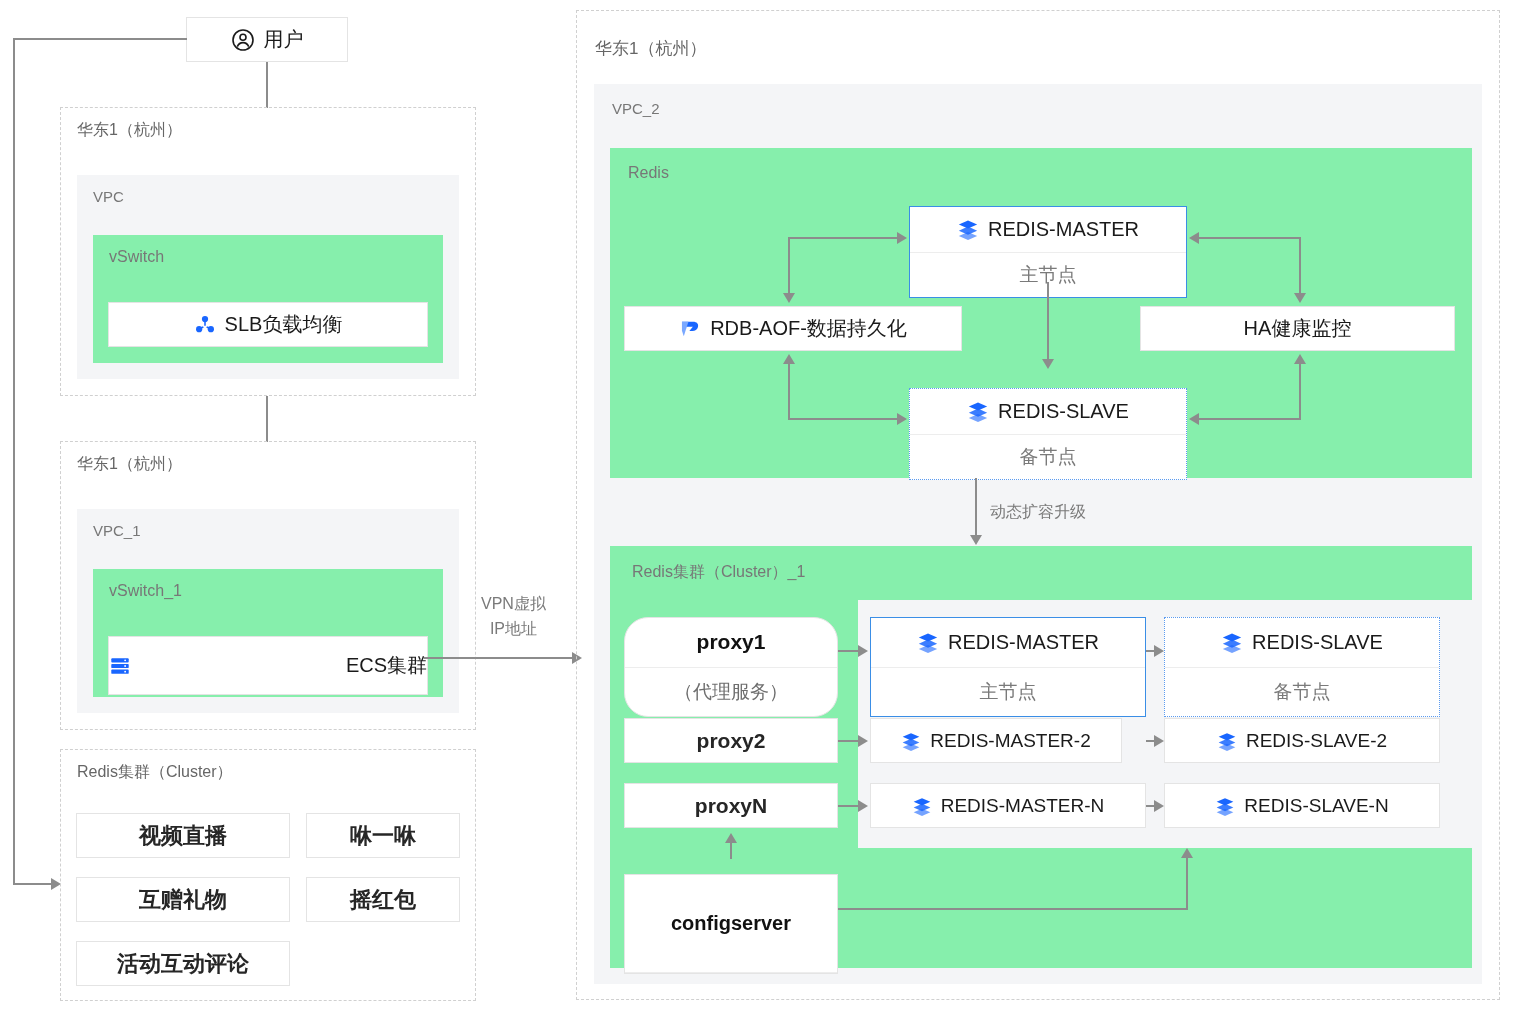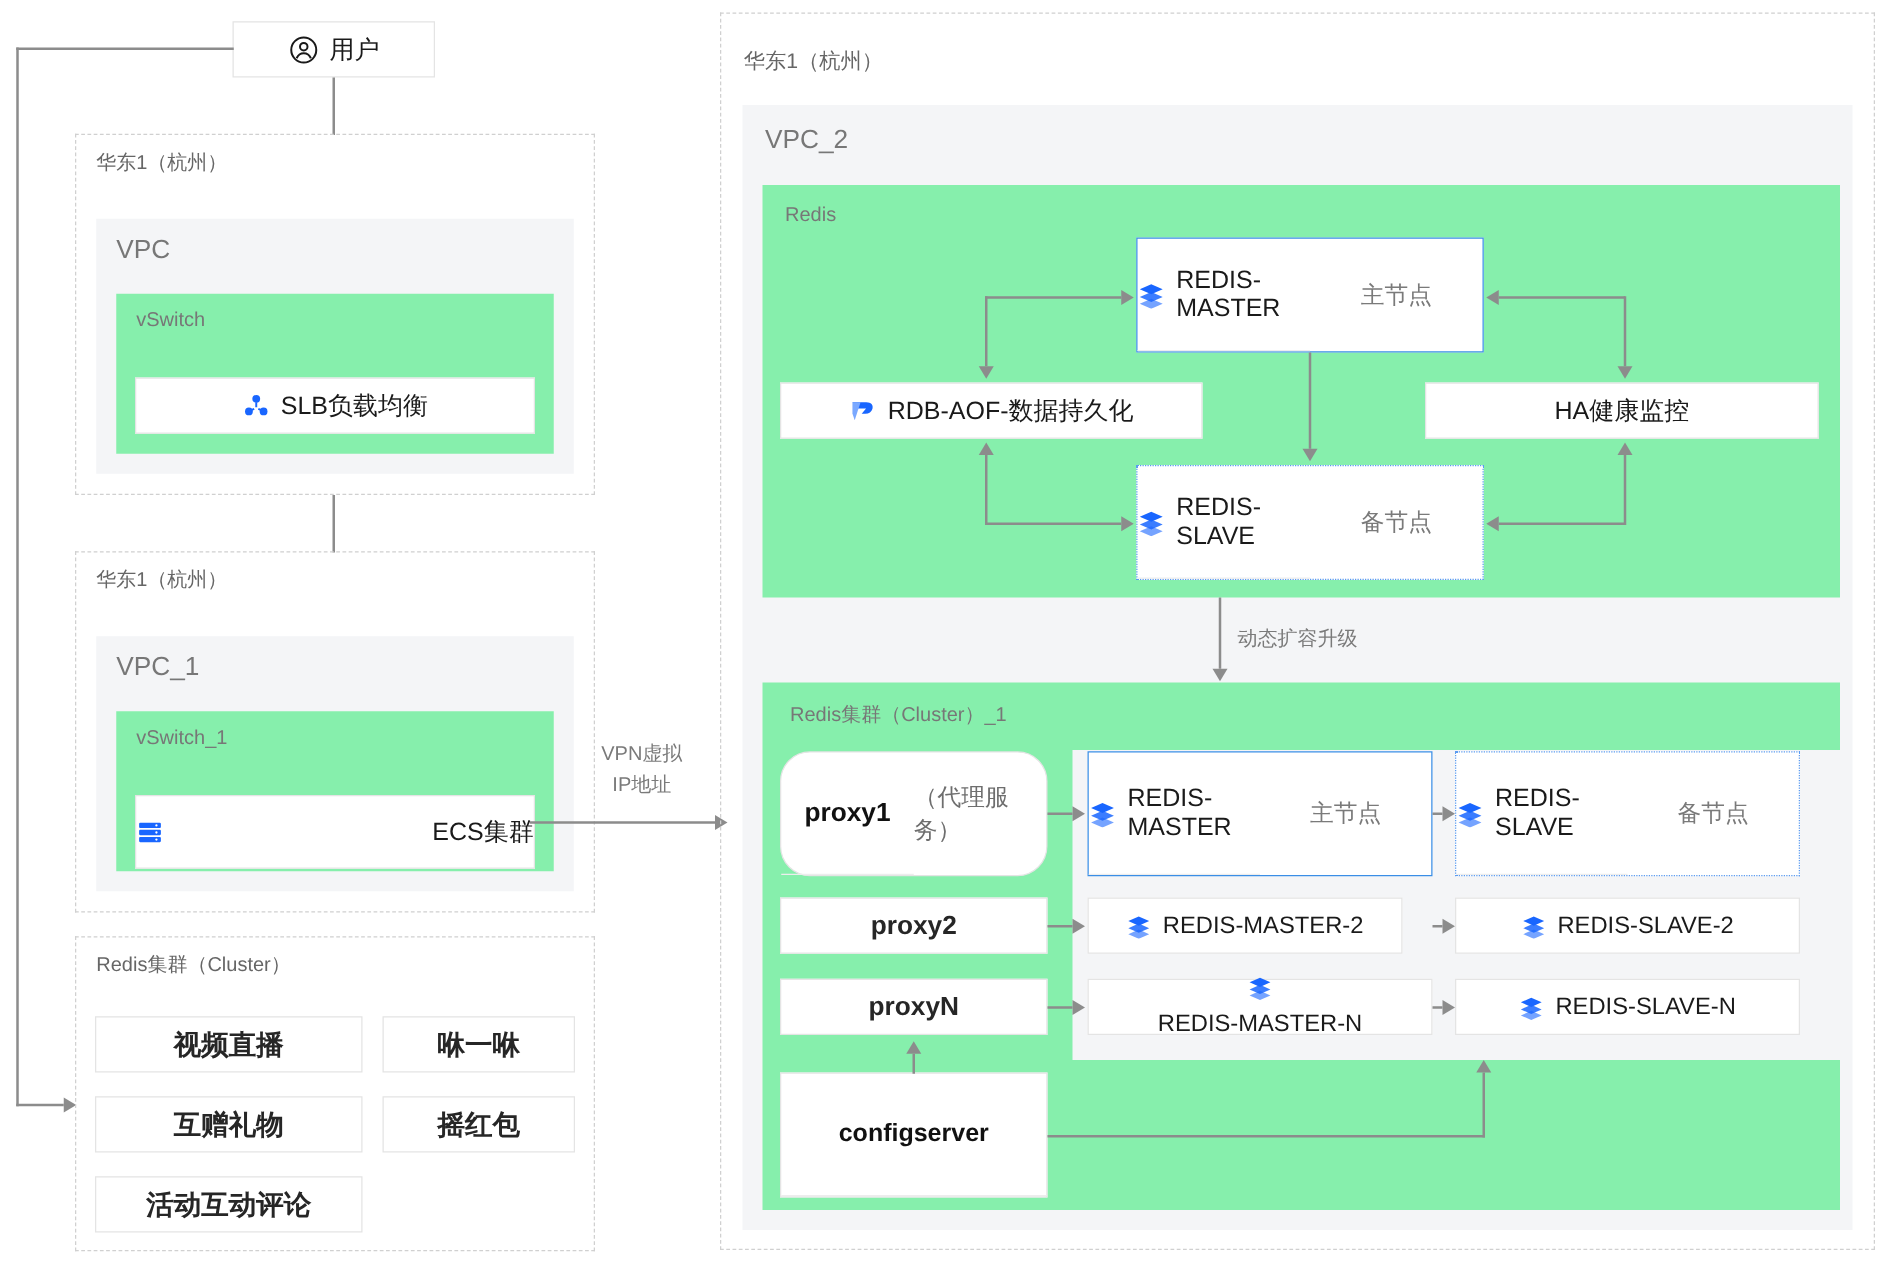--- a/index.html
+++ b/index.html
@@ -26,21 +26,21 @@
     font-size: 16px;
     color: #666666;
     white-space: nowrap;
   }
   .vpc-box {
     background: #f4f5f7;
   }
   .vpc-label {
     position: absolute;
     left: 16px; top: 13px;
-    font-size: 21px;
+    font-size: 15px;
     color: #777777;
     white-space: nowrap;
   }
   .vswitch-box {
     background: #86efac;
   }
   .vswitch-label {
     position: absolute;
     left: 16px; top: 13px;
     font-size: 16px;
@@ -59,20 +59,22 @@
     color: #1a1a1a;
     gap: 9px;
   }
   .node.small { font-size: 19px; }
   .node.plain { color: #262626; }
 
   .node-2row {
     background: #ffffff;
     border: 1px solid #e4e4e4;
     display: flex;
+    flex-direction: column;
+    margin-top: 16px;
   }
   .node-2row .r1 {
     flex: 1;
     display: flex; align-items: center; justify-content: center;
     gap: 9px;
     font-size: 20px;
     color: #1a1a1a;
     border-bottom: 1px solid #ededed;
   }
   .node-2row .r2 {
@@ -349,21 +351,21 @@
   <span class="icon">
     <svg width="20" height="20" viewBox="0 0 24 24">
       <path d="M12 2.6 22 7l-10 4.4L2 7z" fill="#1966ff"></path>
       <path d="M12 9.4 22 13.8l-10 4.4L2 13.8z" fill="#1966ff" opacity="0.85"></path>
       <path d="M12 15.2 22 19.6l-10 4.4L2 19.6z" fill="#1966ff" opacity="0.6"></path>
     </svg>
   </span>
   <span>REDIS-SLAVE-2</span>
 </div>
 
-<div class="abs node small" style="left:870px; top:783px; width:276px; height:45px;flex-direction:column;">
+<div class="abs node small" style="left:870px; top:783px; width:276px; height:45px;">
   <span class="icon">
     <svg width="20" height="20" viewBox="0 0 24 24">
       <path d="M12 2.6 22 7l-10 4.4L2 7z" fill="#1966ff"></path>
       <path d="M12 9.4 22 13.8l-10 4.4L2 13.8z" fill="#1966ff" opacity="0.85"></path>
       <path d="M12 15.2 22 19.6l-10 4.4L2 19.6z" fill="#1966ff" opacity="0.6"></path>
     </svg>
   </span>
   <span>REDIS-MASTER-N</span>
 </div>
 <div class="abs node small" style="left:1164px; top:783px; width:276px; height:45px;">

